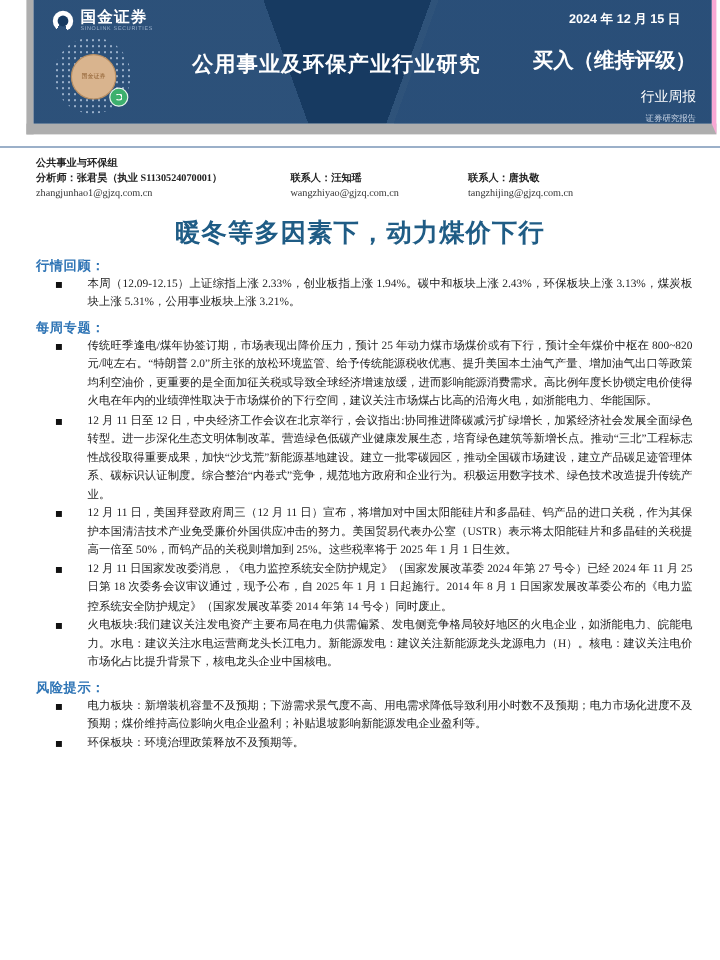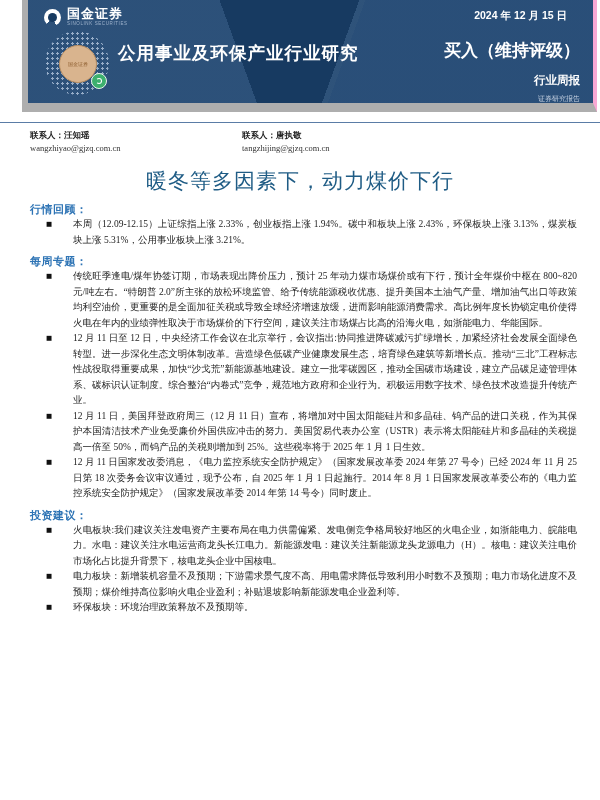--- a/index.html
+++ b/index.html
@@ -50,44 +50,44 @@
     display:flex;align-items:center;justify-content:center;
     font-size:5px;color:#8a5a2b;text-align:center;line-height:1.2;
     font-family:"Liberation Sans","DejaVu Sans",sans-serif;
   }
   .seal-badge{
     position:absolute;right:2px;bottom:6px;width:14px;height:14px;border-radius:50%;
     background:#3db06e;border:1px solid #e8f5ec;
   }
   .seal-badge::after{content:"";position:absolute;left:4px;top:4px;width:6px;height:6px;border-radius:50%;border:1.5px solid #fff;border-left-color:transparent;box-sizing:border-box;}
   .banner-title{
-    position:absolute;left:90px;right:150px;top:41px;text-align:left;
+    position:absolute;left:90px;right:150px;top:41px;text-align:center;
     color:#ffffff;font-weight:bold;font-size:17.5px;letter-spacing:1px;
     font-family:"Liberation Sans","DejaVu Sans",sans-serif;white-space:nowrap;
   }
   .banner-right{position:absolute;right:13px;top:39px;text-align:right;font-family:"Liberation Sans","DejaVu Sans",sans-serif;}
   .rating{color:#ffffff;font-weight:bold;font-size:17px;}
-  .report-type{color:#ffffff;font-weight:bold;font-size:11.5px;margin-top:11px;}
+  .report-type{color:#ffffff;font-weight:normal;font-size:11.5px;margin-top:11px;}
   .report-tag{color:#c9d4e4;font-size:7px;margin-top:6px;}
   
   .top-rule{height:1px;background:#5a7ca6;margin-top:10px;}
   
   .team{margin:6px 0 0 30px;width:545px;font-size:8.5px;line-height:12.5px;}
   .team-group{font-weight:bold;color:#222;}
   .team-cols{display:flex;}
   .team-col{box-sizing:border-box;}
   .team-col:nth-child(1){width:212px;}
   .team-col:nth-child(2){width:148px;}
   .team-col:nth-child(3){flex:1;}
   .member-name{font-weight:bold;color:#222;}
   .member-email{color:#333;}
   
   .main-title{
     text-align:center;margin:13px 0 6px 0;
-    color:#1f5c85;font-weight:normal;font-size:21px;letter-spacing:1px;
+    color:#1f5c85;font-weight:bold;font-size:21px;letter-spacing:1px;
     font-family:"Liberation Sans","DejaVu Sans",sans-serif;
   }
   
   .sections{margin:0 23px 0 30px;}
   .sec-h{
     display:block;color:#2e74b5;font-weight:bold;font-size:11px;line-height:16px;margin-top:5px;
     font-family:"Liberation Sans","DejaVu Sans",sans-serif;letter-spacing:0.5px;
   }
   .bullet{display:flex;align-items:flex-start;}
   .sq{
@@ -121,21 +121,26 @@
       <div class="rating">买入（维持评级）</div>
       <div class="report-type">行业周报</div>
       <div class="report-tag">证券研究报告</div>
     </div>
   </div>
 </div>
 
 <div class="top-rule"></div>
 
 <div class="team">
+  <div class="team-group">公共事业与环保组</div>
   <div class="team-cols">
+  <div class="team-col">
+    <div class="member-name">分析师：张君昊（执业 S1130524070001）</div>
+    <div class="member-email">zhangjunhao1@gjzq.com.cn</div>
+  </div>
 
   <div class="team-col">
     <div class="member-name">联系人：汪知瑶</div>
     <div class="member-email">wangzhiyao@gjzq.com.cn</div>
   </div>
 
   <div class="team-col">
     <div class="member-name">联系人：唐执敬</div>
     <div class="member-email">tangzhijing@gjzq.com.cn</div>
   </div>
@@ -178,30 +183,30 @@
   </div>
 
   <div class="bullet">
     <span class="sq">■</span>
     <span class="btxt">12 月 11 日国家发改委消息，《电力监控系统安全防护规定》（国家发展改革委 2024 年第 27 号令）已经 2024 年 11 月 25 日第 18 次委务会议审议通过，现予公布，自 2025 年 1 月 1 日起施行。2014 年 8 月 1 日国家发展改革委公布的《电力监控系统安全防护规定》（国家发展改革委 2014 年第 14 号令）同时废止。</span>
   </div>
 </div>
   </div>
 
   <div class="section">
-    <span class="sec-h">投资建议：</span>
     <div class="bullets">
   <div class="bullet">
     <span class="sq">■</span>
     <span class="btxt">火电板块:我们建议关注发电资产主要布局在电力供需偏紧、发电侧竞争格局较好地区的火电企业，如浙能电力、皖能电力。水电：建议关注水电运营商龙头长江电力。新能源发电：建议关注新能源龙头龙源电力（H）。核电：建议关注电价市场化占比提升背景下，核电龙头企业中国核电。</span>
   </div>
 </div>
   </div>
 
   <div class="section">
+    <span class="sec-h">风险提示：</span>
     <div class="bullets">
   <div class="bullet">
     <span class="sq">■</span>
     <span class="btxt">电力板块：新增装机容量不及预期；下游需求景气度不高、用电需求降低导致利用小时数不及预期；电力市场化进度不及预期；煤价维持高位影响火电企业盈利；补贴退坡影响新能源发电企业盈利等。</span>
   </div>
 
   <div class="bullet">
     <span class="sq">■</span>
     <span class="btxt">环保板块：环境治理政策释放不及预期等。</span>
   </div>

